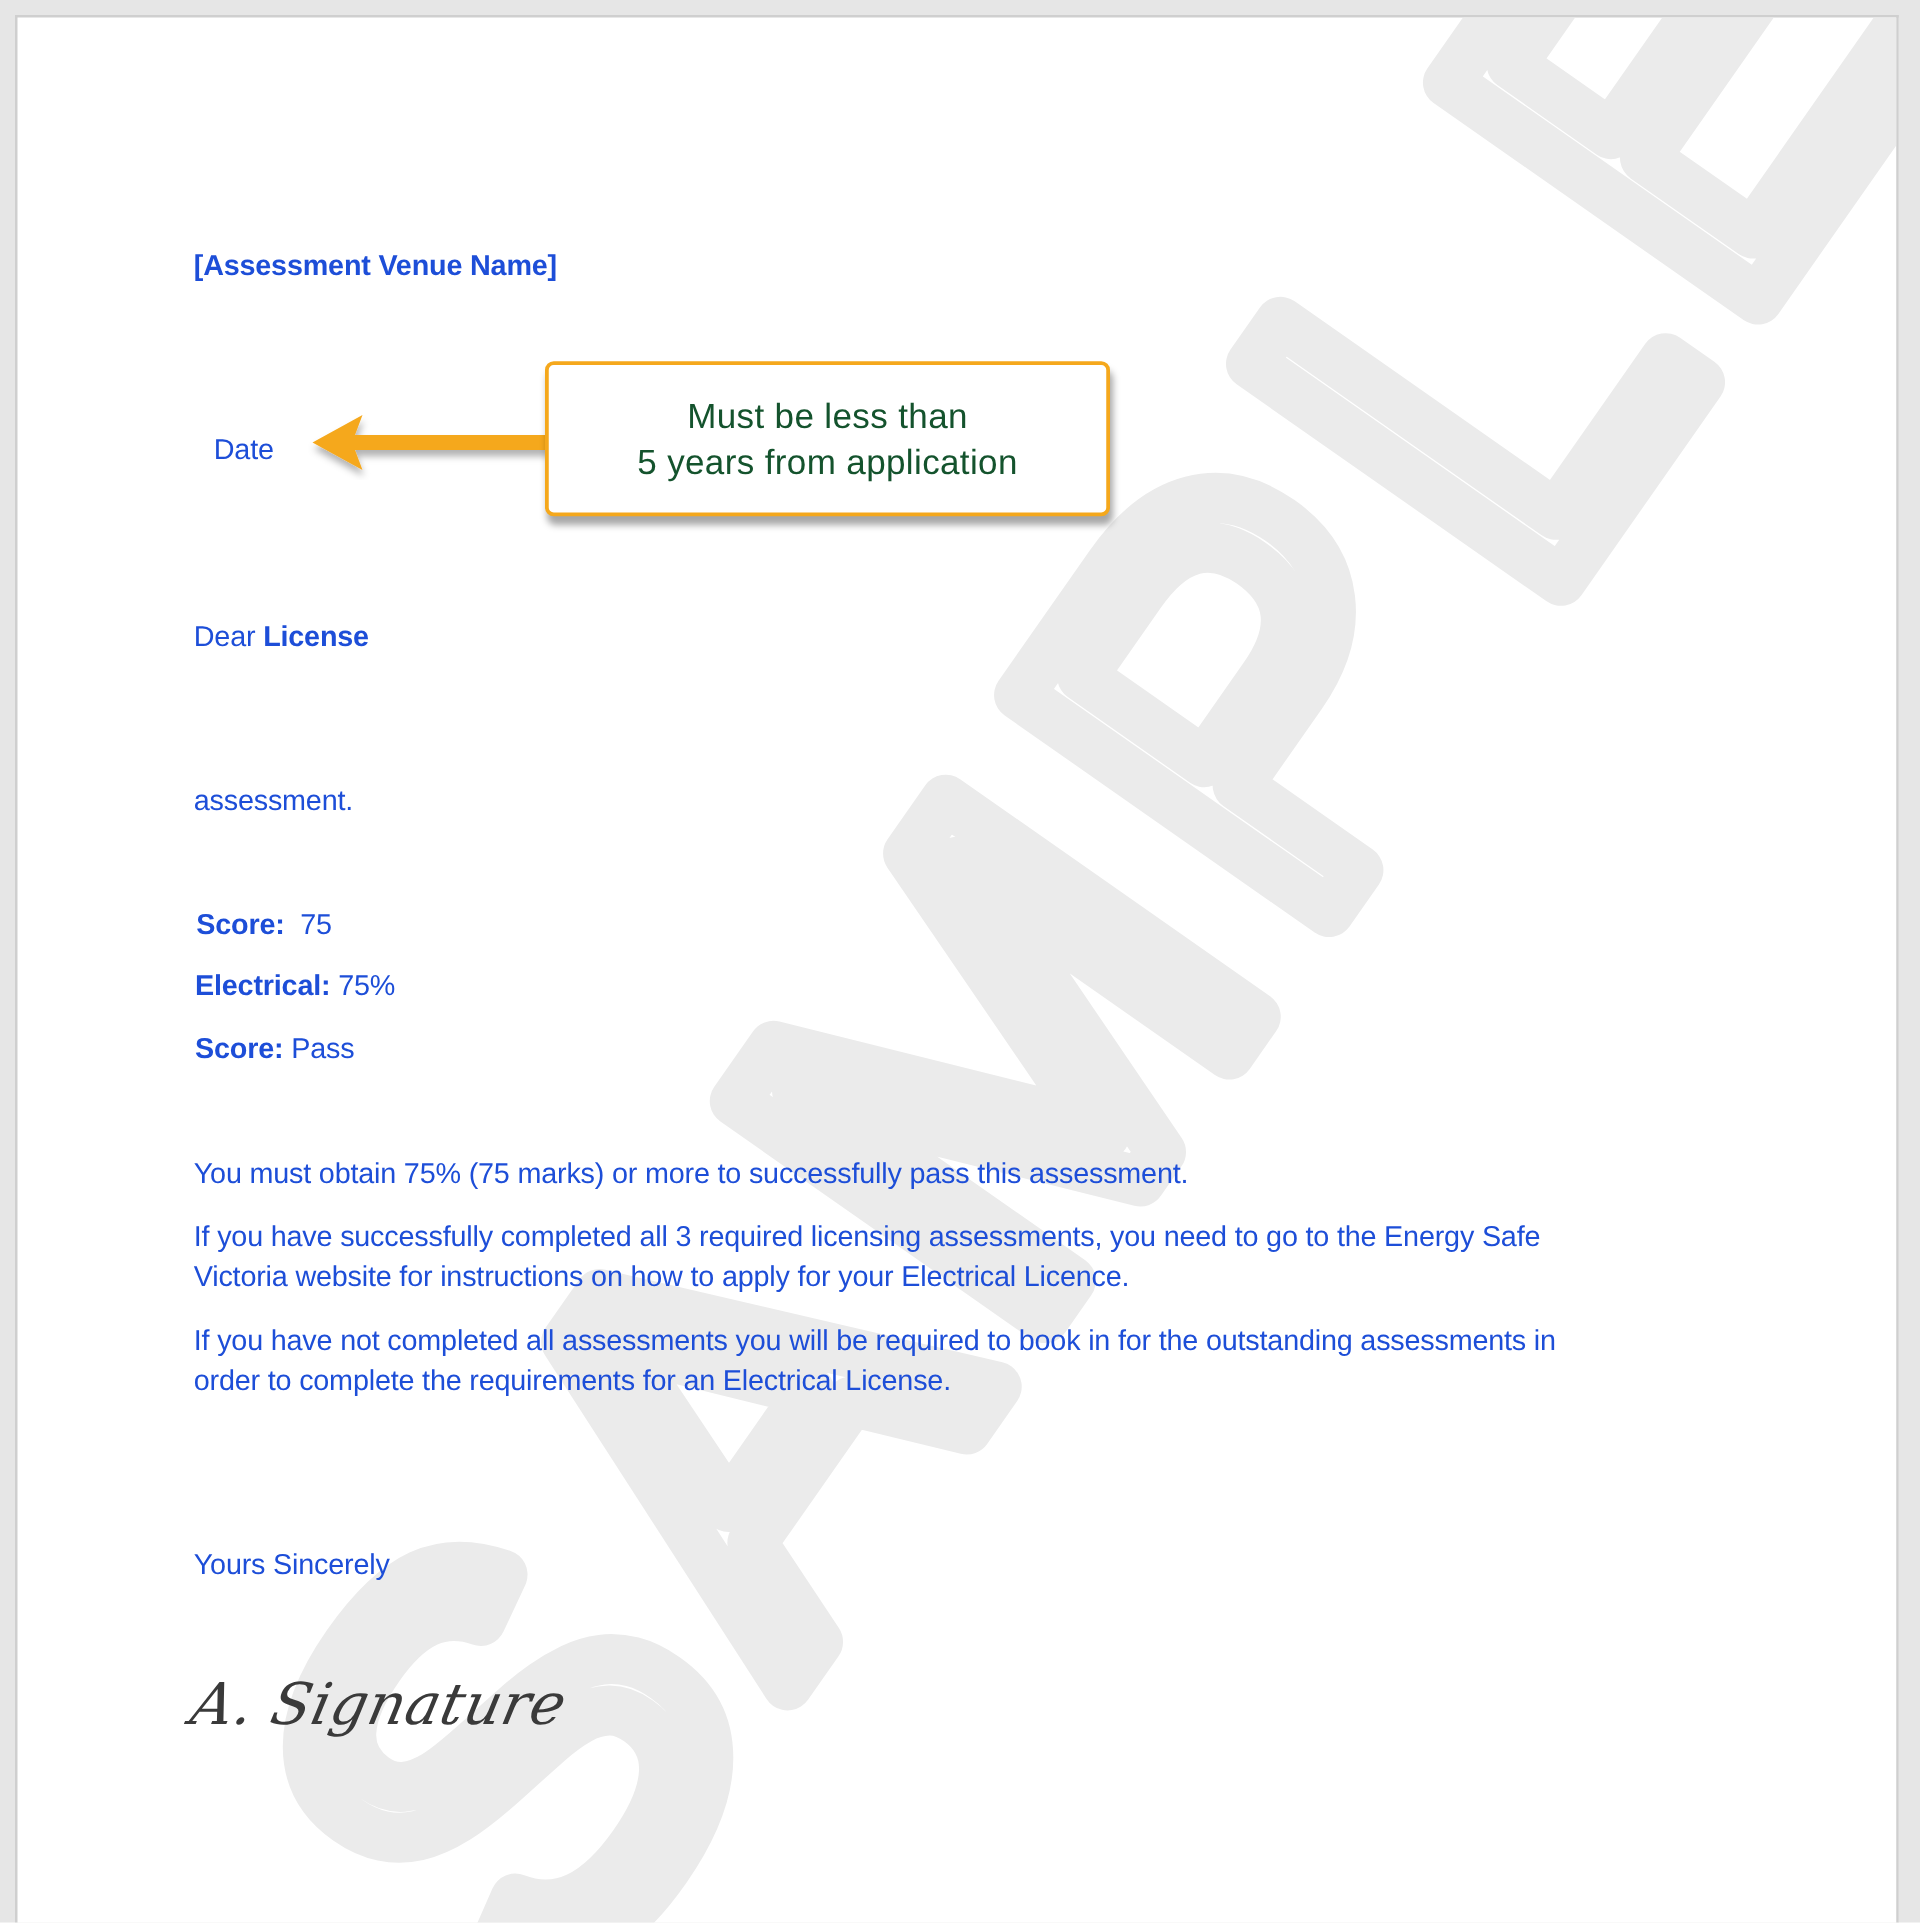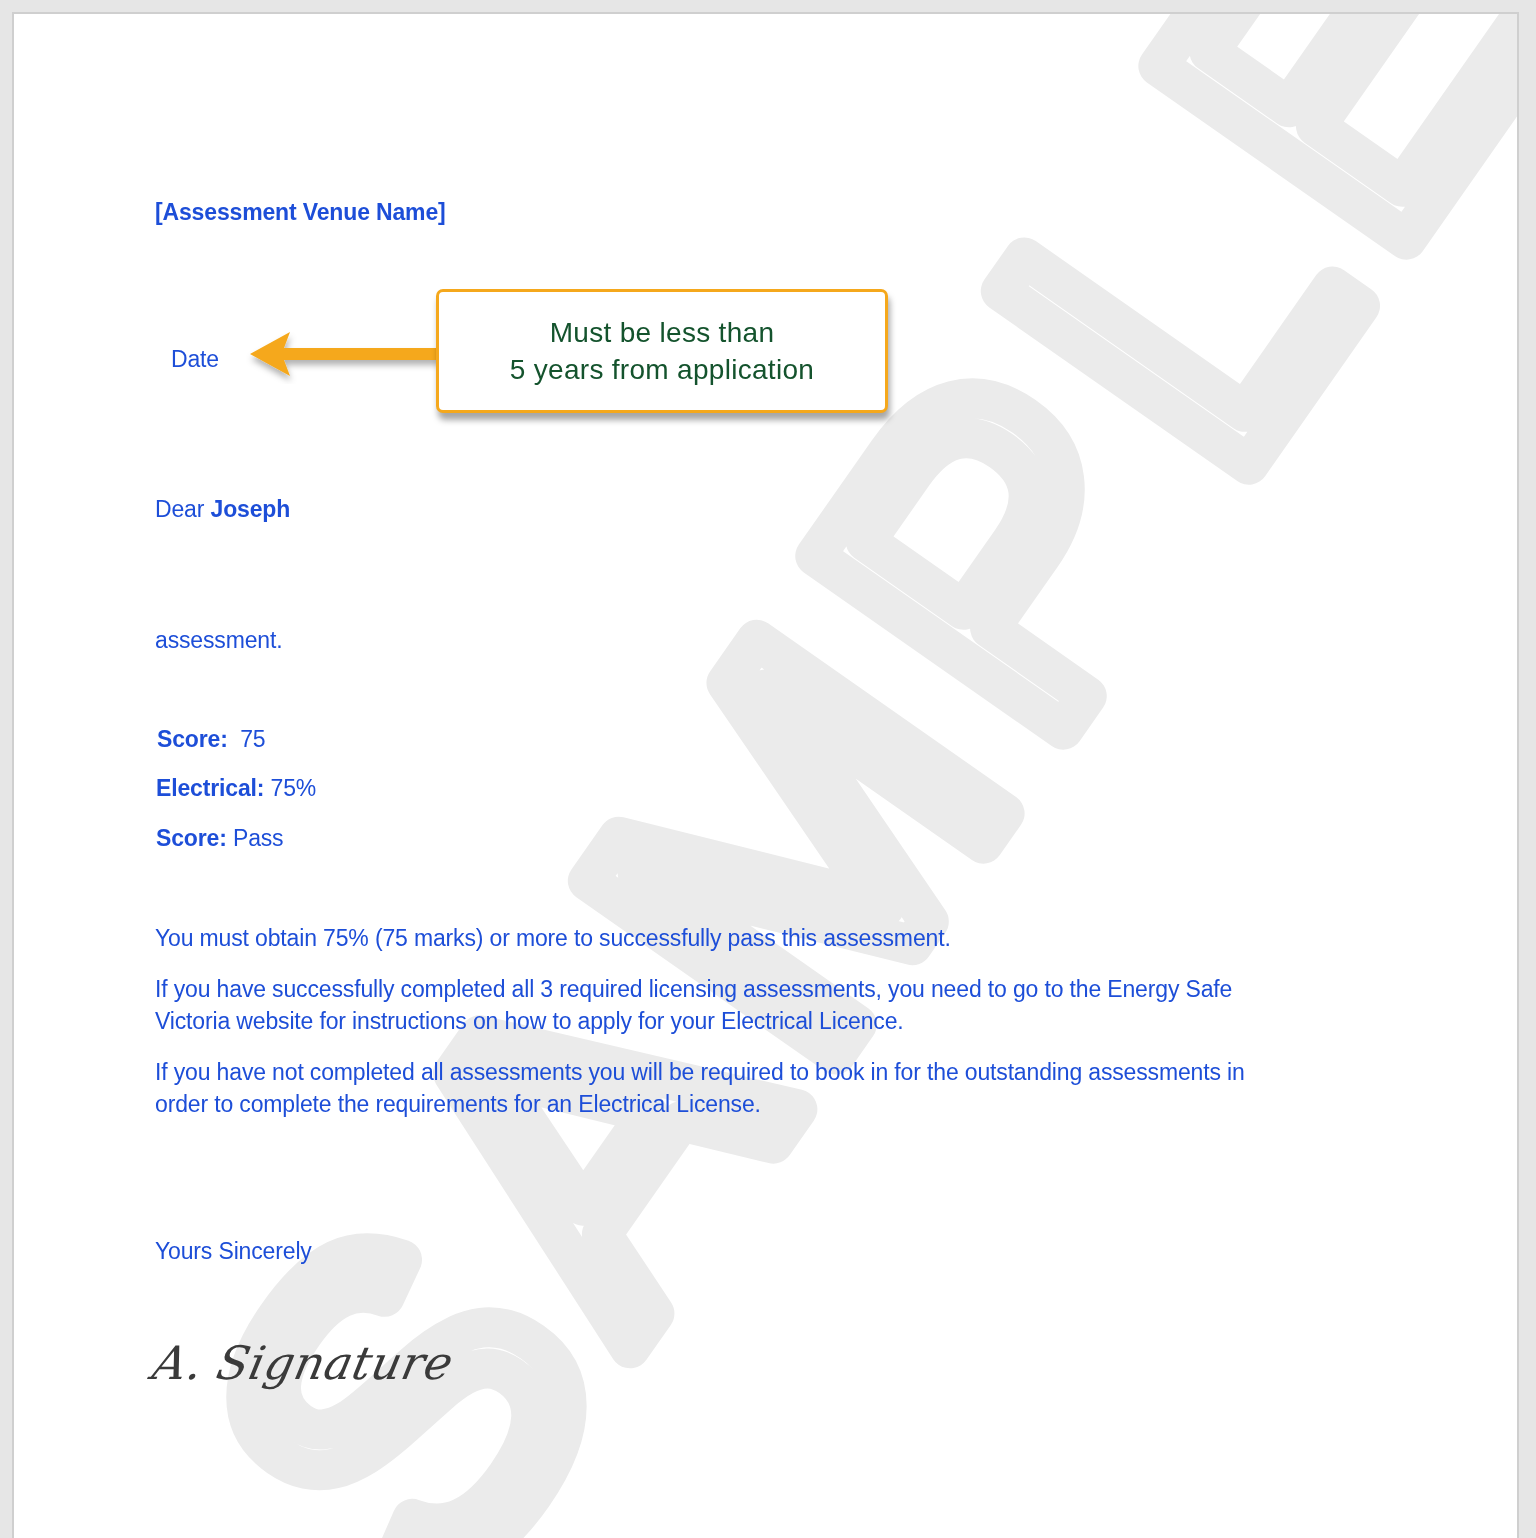--- a/index.html
+++ b/index.html
@@ -88,21 +88,21 @@
     <path d="M10 30 L50 8 L44 24 L200 24 L200 36 L44 36 L50 52 Z" fill="#f5a81c" filter="url(#ashadow)"></path>
   </svg>
 
   <div class="callout-box">
     <div>Must be less than</div>
     <div>5 years from application</div>
   </div>
 
   <div class="txt" style="left:141px; top:479px;">
     <span>Dear</span>
-    <span class="bold">Joseph</span>
+    <span class="bold">License</span>
   </div>
 
   <div class="txt" style="left:141px; top:610px;">assessment.</div>
 
   <div class="txt" style="left:143px; top:709px;">
     <span class="bold">Score:</span>&nbsp;
     <span>75</span>
   </div>
   <div class="txt" style="left:142px; top:758px;">
     <span class="bold">Electrical:</span>

